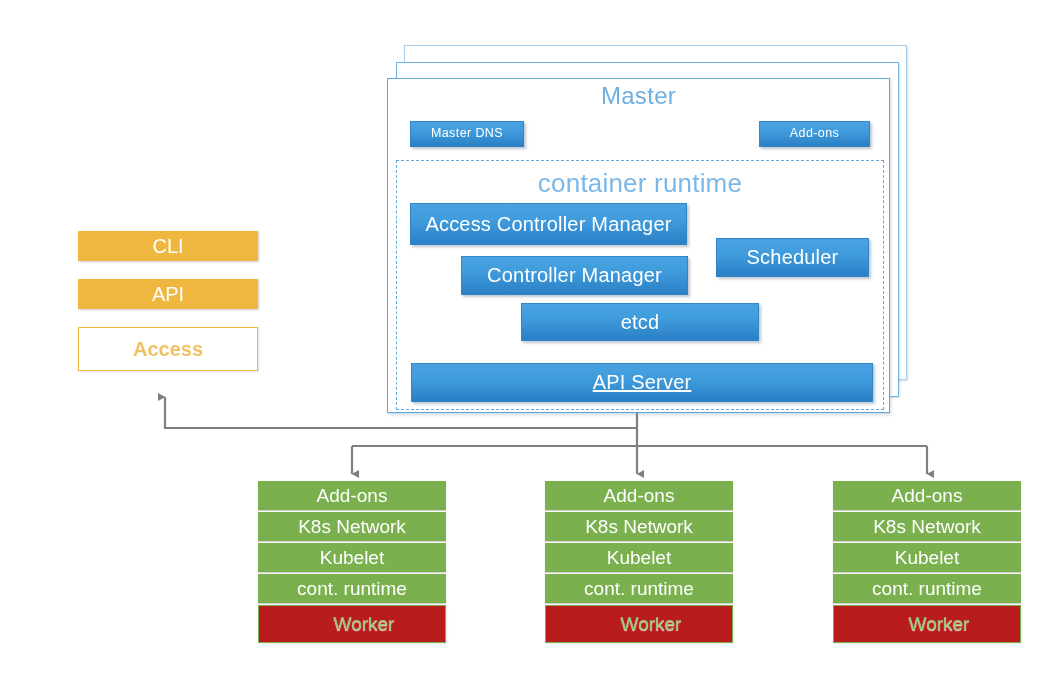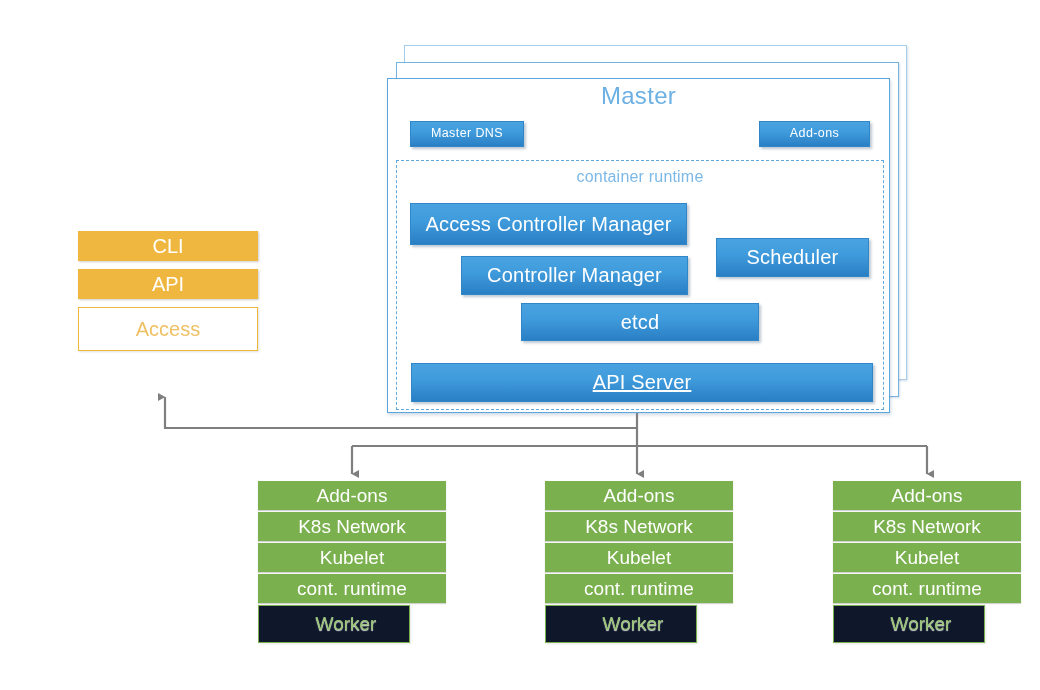--- a/index.html
+++ b/index.html
@@ -48,21 +48,21 @@
   .cruntime-box{
     position:absolute;
     left:396px; top:160px; width:488px; height:250px;
     border:1.6px dashed #5ea9de;
     box-sizing:border-box;
     background:transparent;
   }
   .cruntime-title{
     position:absolute; left:396px; top:168px; width:488px;
     text-align:center;
-    font-size:16px; color:#7cb8e6; letter-spacing:.2px;
+    font-size:26px; color:#7cb8e6; letter-spacing:.2px;
     text-shadow:0 1px 1px rgba(255,255,255,.85);
   }
 
   
   .bbox{
     position:absolute;
     box-sizing:border-box;
     background:linear-gradient(180deg,#4aa3e0 0%,#3f9bdc 42%,#2a7fc4 100%);
     border:1px solid #2f86c9;
     color:#ffffff;
@@ -86,53 +86,54 @@
   
   .access-wrap{ position:absolute; left:78px; top:231px; width:180px; }
   .ostripe{
     width:180px; height:30px;
     background:#efb73f;
     color:#ffffff;
     display:flex; align-items:center; justify-content:center;
     font-size:20px;
     box-sizing:border-box;
     box-shadow:1px 1px 2px rgba(130,130,130,.40);
-    margin-bottom:8px;
+    margin-bottom:18px;
   }
   .access-foot{
     width:180px; height:44px;
     background:#ffffff;
     border:1.4px solid #efb73f;
     box-sizing:border-box;
     display:flex; align-items:center; justify-content:center;
     color:#efc164;
     font-size:20px;
     text-shadow:0 1px 1px rgba(255,255,255,.9);
     box-shadow:1px 1px 2px rgba(150,150,150,.28);
+    font-weight:bold;
   }
 
   
   .worker{ position:absolute; width:188px; top:481px; }
   #worker-0{ left:258px; }
   #worker-1{ left:545px; }
   #worker-2{ left:833px; }
 
   .gstripe{
     width:188px; height:29px;
     background:#7ab04e;
     color:#ffffff;
     display:flex; align-items:center; justify-content:center;
     font-size:19px;
     box-sizing:border-box;
     box-shadow:0 1px 1px rgba(120,130,120,.35);
     margin-bottom:2px;
   }
   .worker-foot{
-    width:152px; height:38px;
-    background:#0f172a;
+    width:188px; height:38px;
+    background:#b91c1c;
     border:1.4px solid #7ab04e;
     box-sizing:border-box;
     display:flex; align-items:center; justify-content:center;
     color:#9ac477;
     font-size:19px;
     text-shadow:0 1px 1px rgba(255,255,255,.9);
     box-shadow:1px 1px 2px rgba(150,160,150,.25);
     padding-left:24px;
   }
 </style>

